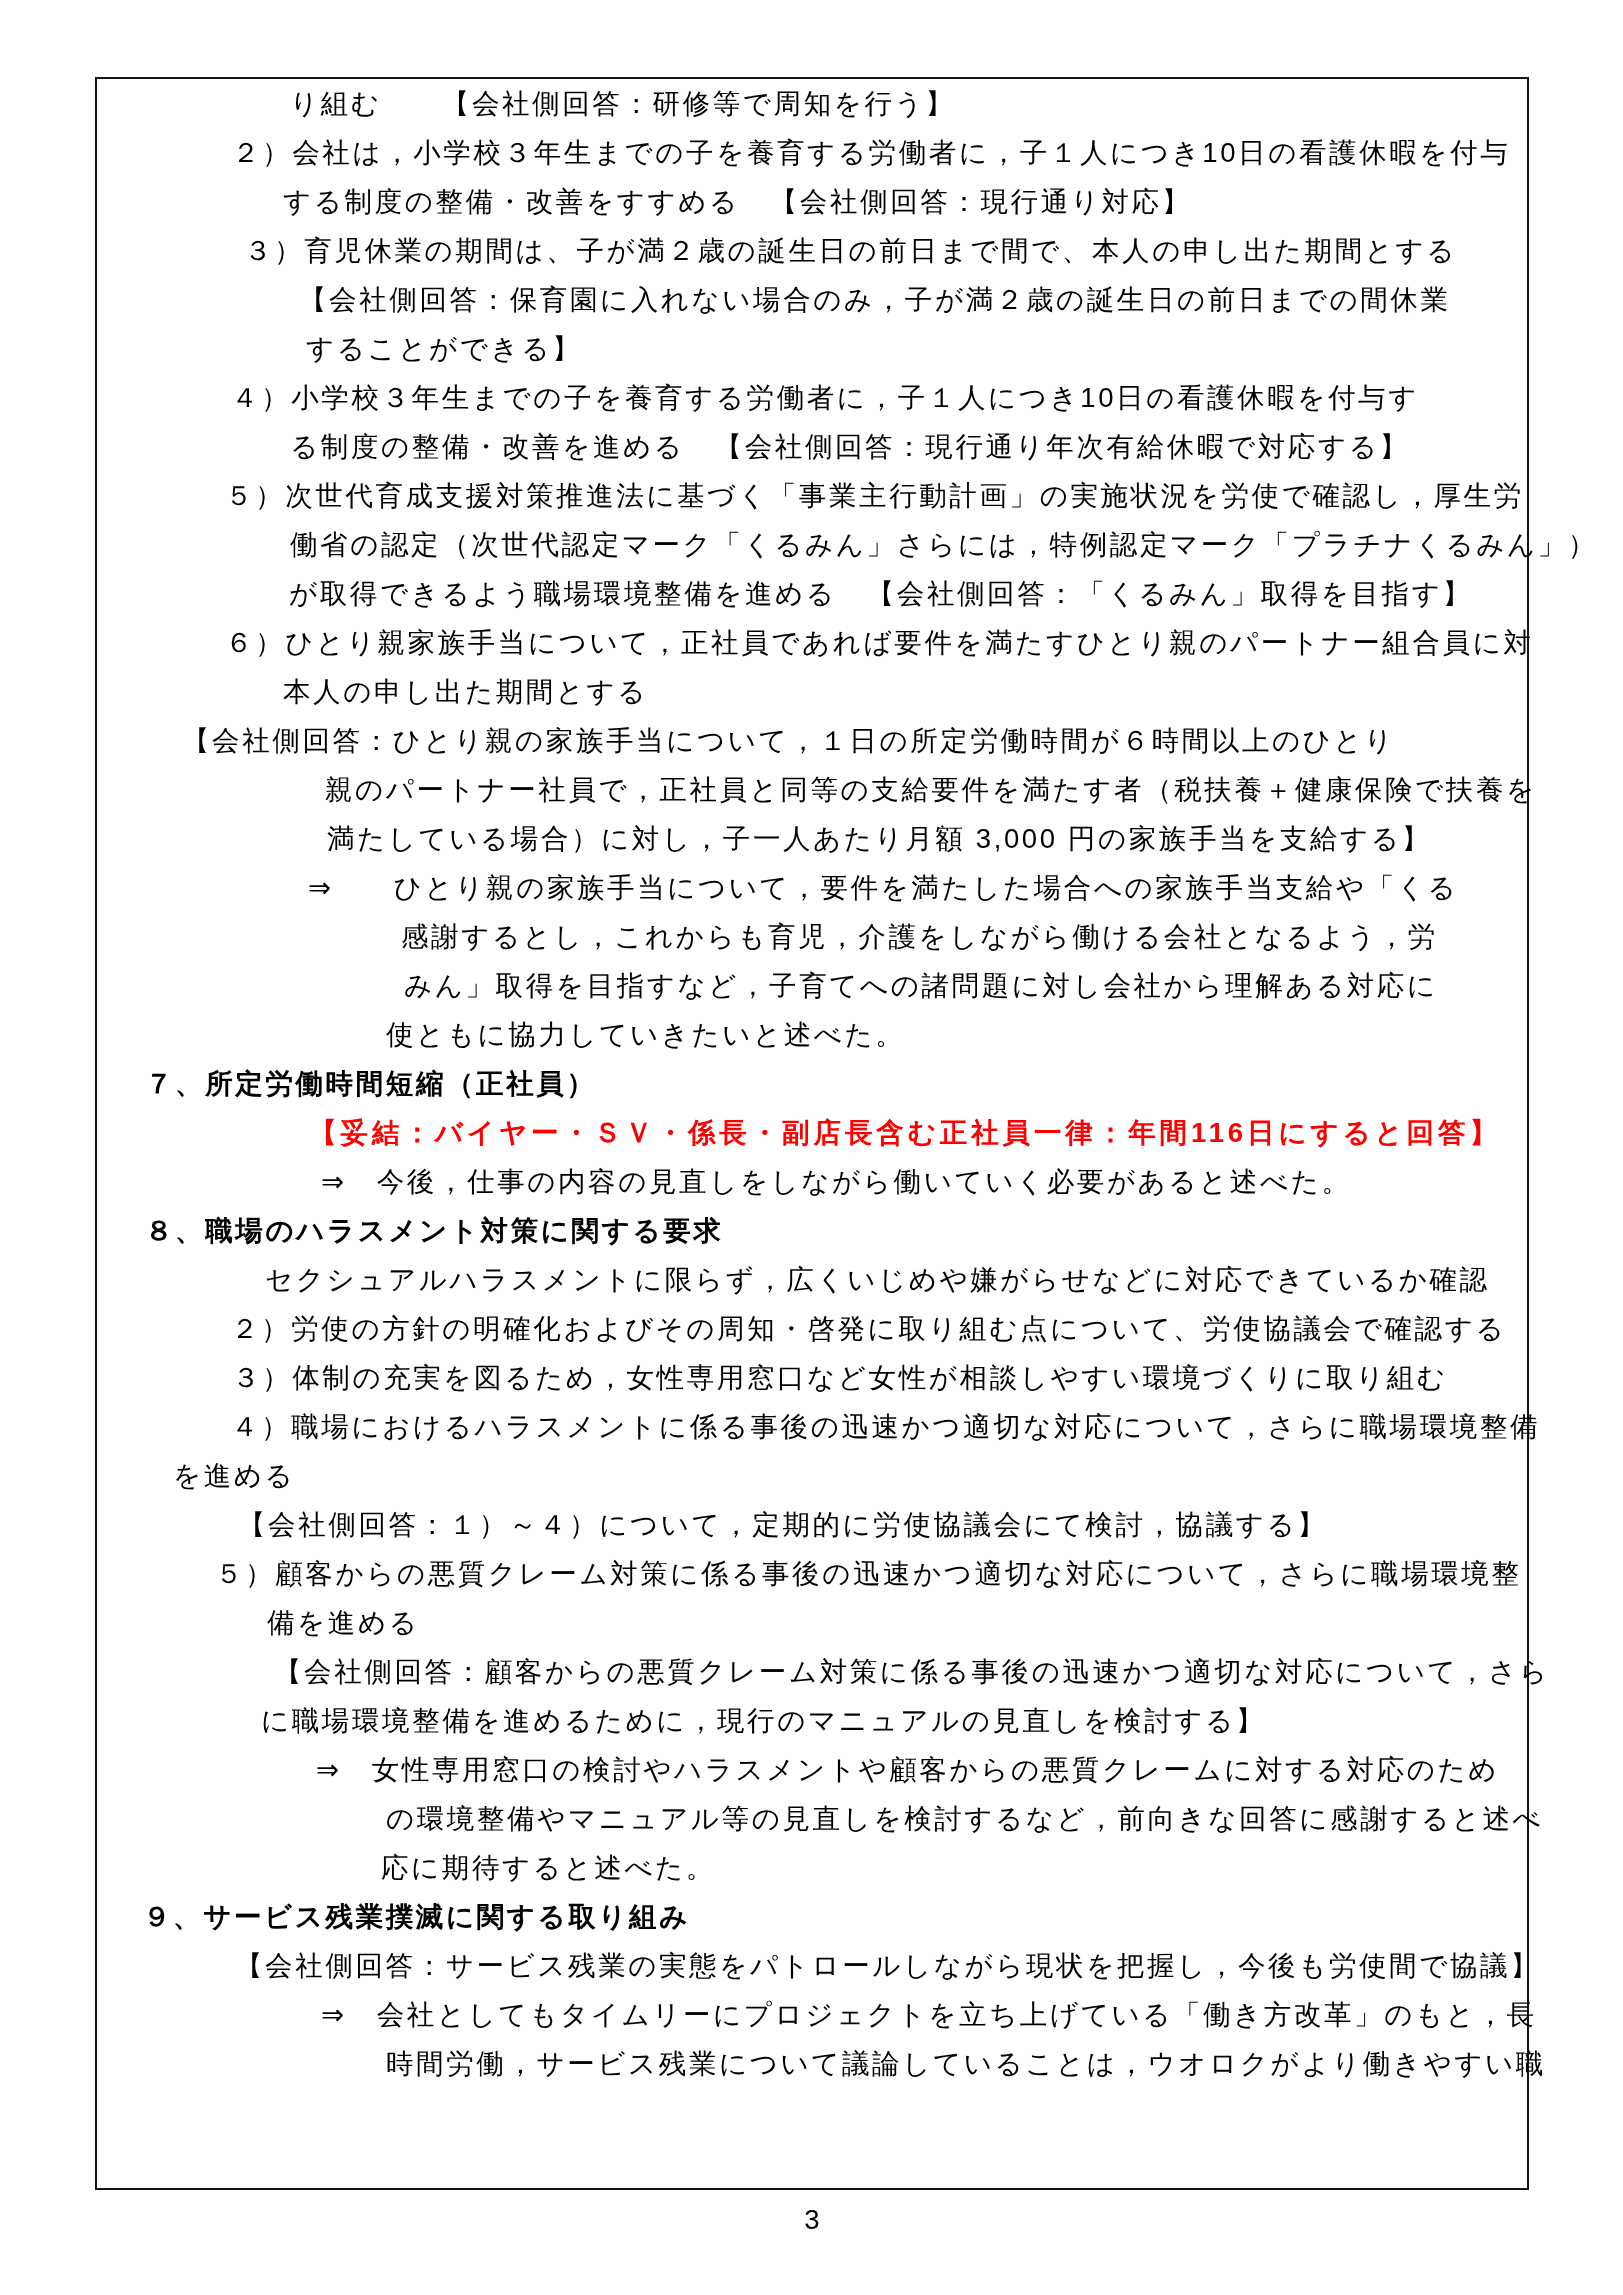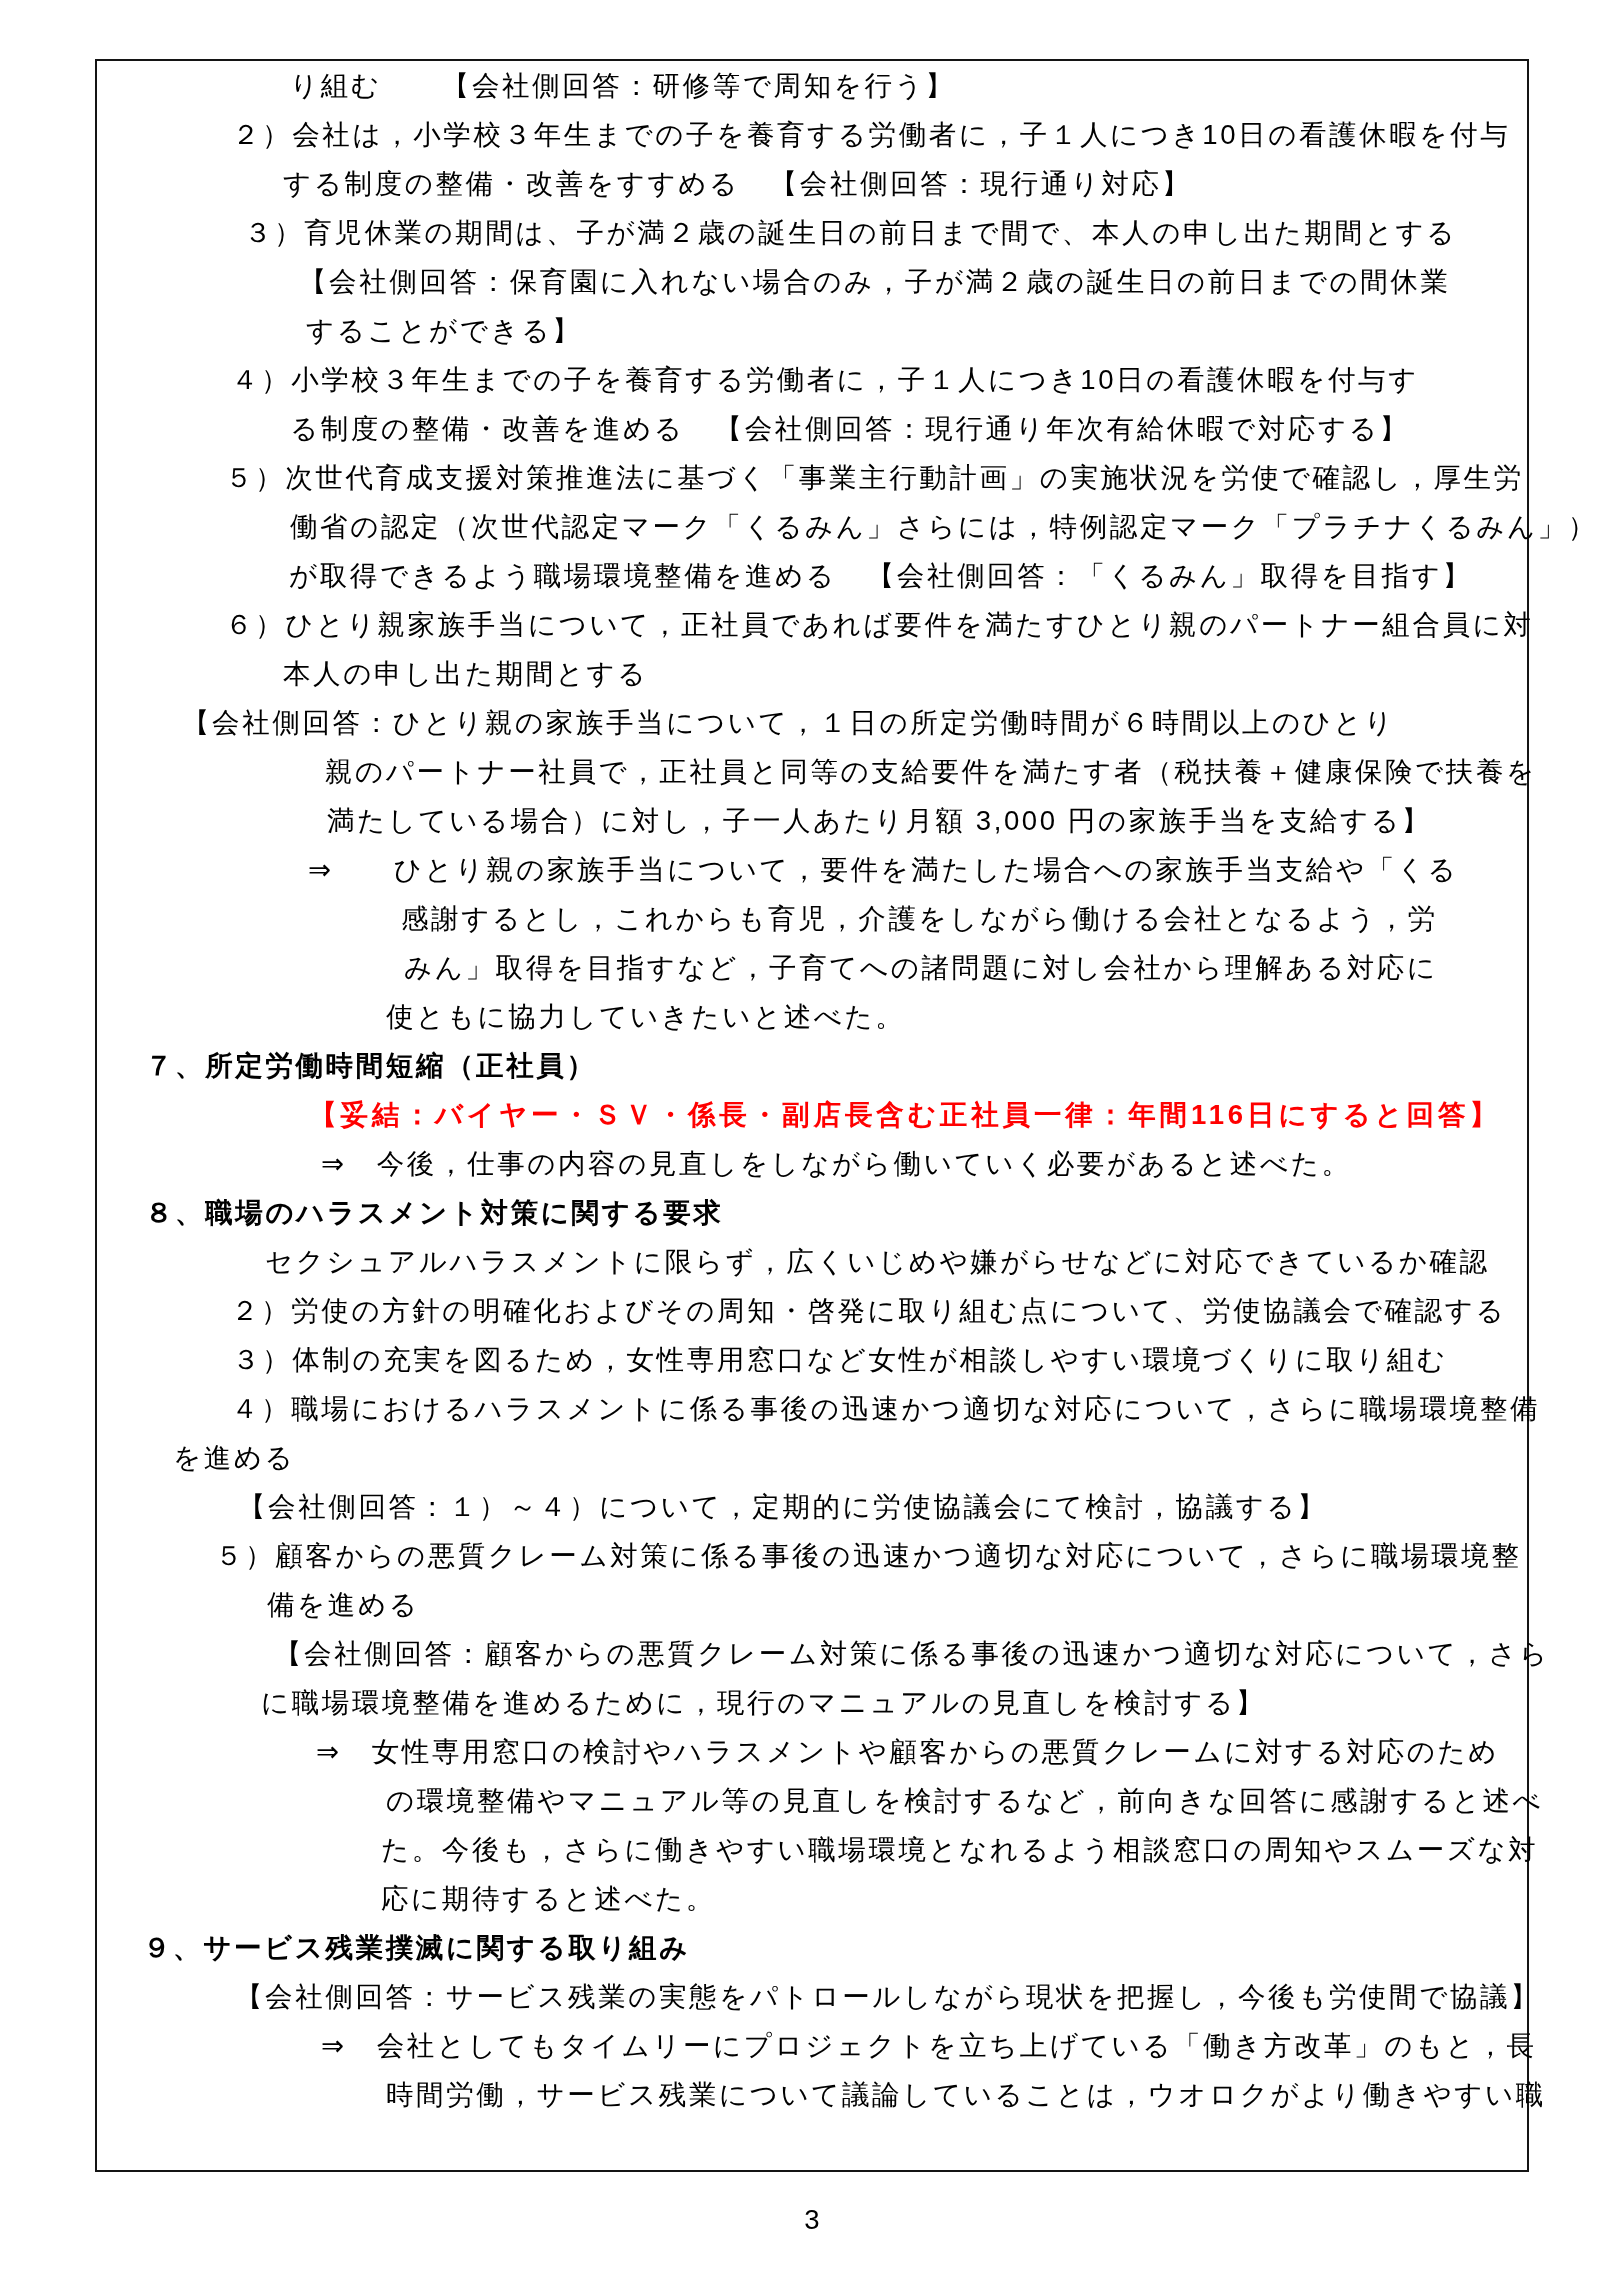--- a/index.html
+++ b/index.html
@@ -3,21 +3,21 @@
 <meta charset="utf-8">
 <style>
   html,body{margin:0;padding:0;background:#ffffff;}
   body{
     width:1623px;height:2295px;
     font-family:"Liberation Sans","DejaVu Sans",sans-serif;
     color:#000;
   }
   .page{position:relative;width:1623px;height:2295px;background:#fff;overflow:hidden;}
   .content-box{
-    position:absolute;left:95px;top:59px;
+    position:absolute;left:95px;top:77px;
     width:1434px;height:2113px;
     border:2.6px solid #141414;
     box-sizing:border-box;
     background:#fff;
   }
   .ln{
     height:49px;line-height:49px;
     font-size:27.5px;letter-spacing:2.6px;
     white-space:nowrap;
   }
@@ -62,21 +62,20 @@
     <div class="ln" style="padding-left:135px">３）体制の充実を図るため，女性専用窓口など女性が相談しやすい環境づくりに取り組む</div>
     <div class="ln" style="padding-left:134px">４）職場におけるハラスメントに係る事後の迅速かつ適切な対応について，さらに職場環境整備</div>
     <div class="ln" style="padding-left:76px">を進める</div>
     <div class="ln" style="padding-left:141px">【会社側回答：１）～４）について，定期的に労使協議会にて検討，協議する】</div>
     <div class="ln" style="padding-left:118px">５）顧客からの悪質クレーム対策に係る事後の迅速かつ適切な対応について，さらに職場環境整</div>
     <div class="ln" style="padding-left:170px">備を進める</div>
     <div class="ln" style="padding-left:177px">【会社側回答：顧客からの悪質クレーム対策に係る事後の迅速かつ適切な対応について，さら</div>
     <div class="ln" style="padding-left:164px">に職場環境整備を進めるために，現行のマニュアルの見直しを検討する】</div>
     <div class="ln" style="padding-left:219px">⇒　女性専用窓口の検討やハラスメントや顧客からの悪質クレームに対する対応のため</div>
     <div class="ln" style="padding-left:289px">の環境整備やマニュアル等の見直しを検討するなど，前向きな回答に感謝すると述べ</div>
-    <div class="ln" style="padding-left:284px">た。今後も，さらに働きやすい職場環境となれるよう相談窓口の周知やスムーズな対</div>
     <div class="ln" style="padding-left:284px">応に期待すると述べた。</div>
     <div class="ln hd" style="padding-left:46px">９、サービス残業撲滅に関する取り組み</div>
     <div class="ln" style="padding-left:138px">【会社側回答：サービス残業の実態をパトロールしながら現状を把握し，今後も労使間で協議】</div>
     <div class="ln" style="padding-left:224px">⇒　会社としてもタイムリーにプロジェクトを立ち上げている「働き方改革」のもと，長</div>
     <div class="ln" style="padding-left:289px">時間労働，サービス残業について議論していることは，ウオロクがより働きやすい職</div>
   </div>
   <div class="page-number">3</div>
 </div>
 
 

